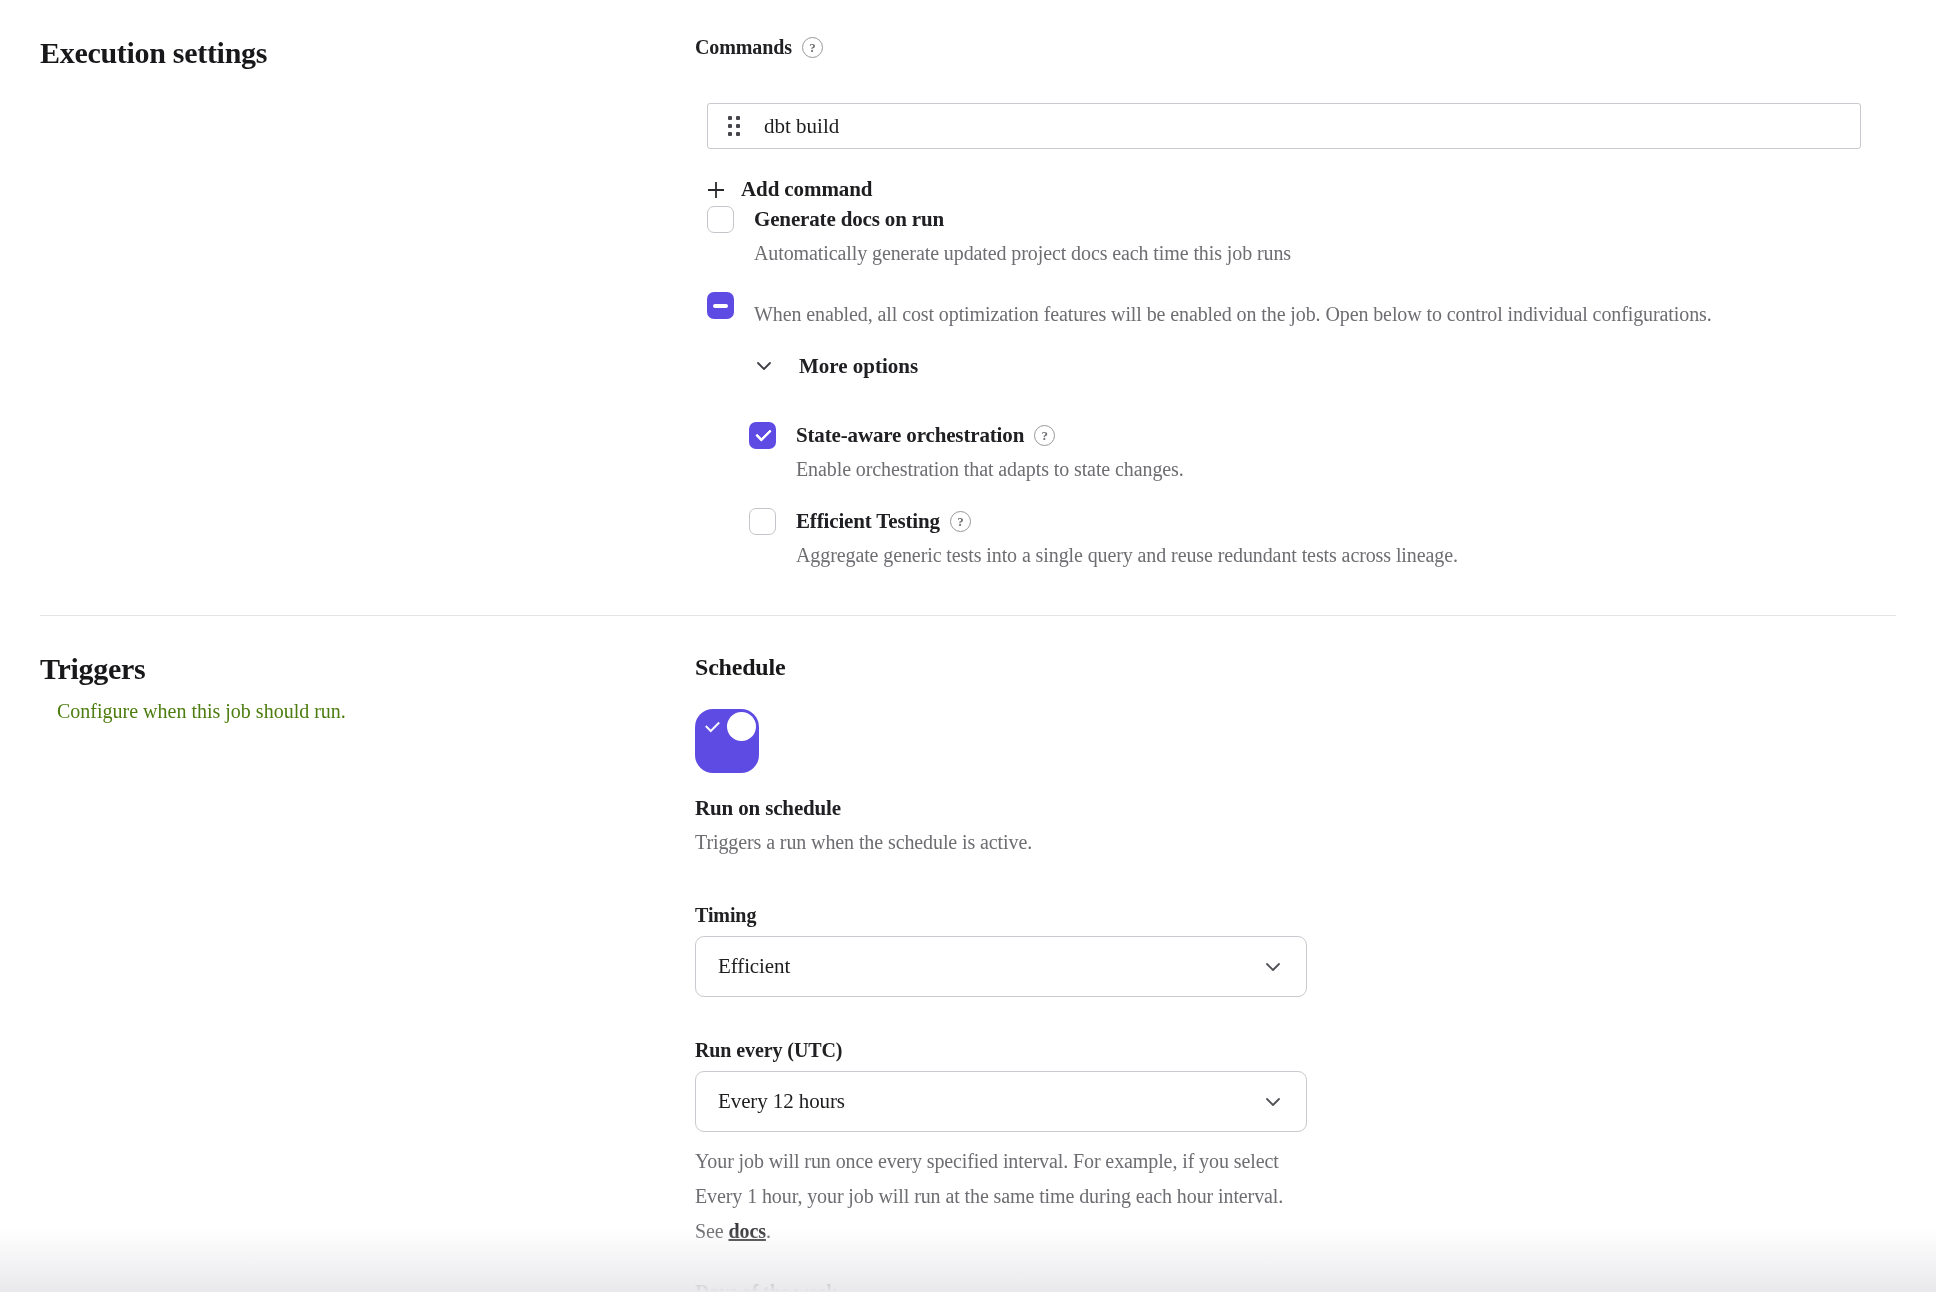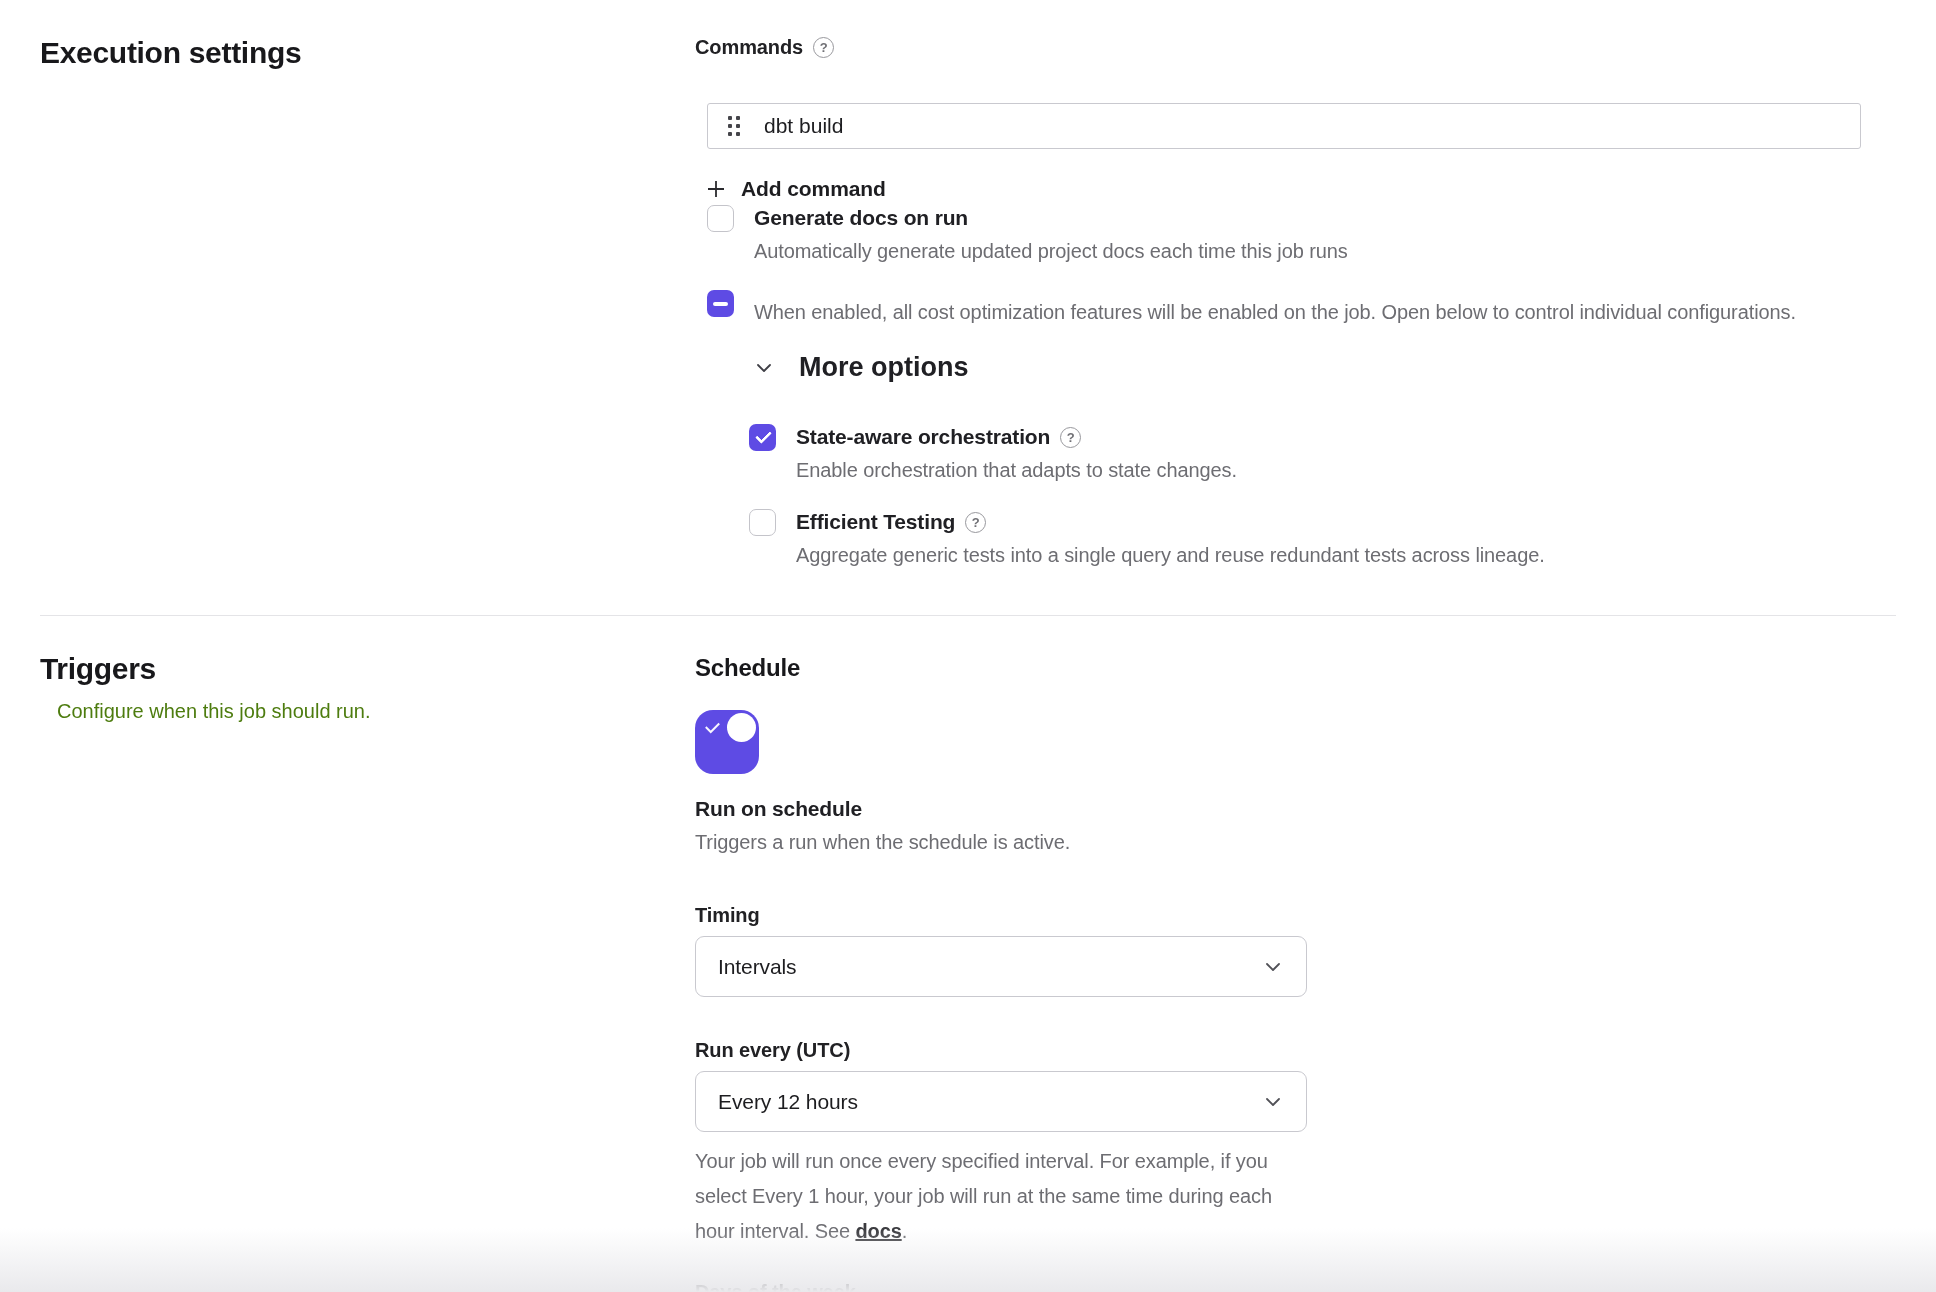--- a/index.html
+++ b/index.html
@@ -1,21 +1,21 @@
 <!DOCTYPE html>
 <html style="--accent: #5e4be4;"><head>
 <meta charset="utf-8">
 <style>
   html, body { margin: 0; padding: 0; background: #ffffff; }
   .page {
     position: relative;
     width: 1936px;
     height: 1292px;
     background: #ffffff;
-    font-family: Liberation Sans, sans-serif;
+    font-family: Liberation Serif, serif;
     color: #1d1d20;
     overflow: hidden;
   }
   .section { display: flex; }
   .left-col {
     flex: 0 0 695px;
     width: 695px;
     box-sizing: border-box;
     padding-left: 40px;
   }
@@ -146,21 +146,21 @@
     letter-spacing: -0.1px;
   }
 
   .more-options {
     margin: 28px 0 0 58px;
     display: inline-flex;
     align-items: center;
     gap: 24px;
     cursor: pointer;
   }
-  .more-options-label { font-size: 27px; font-weight: 700; color: #202024; }
+  .more-options-label { font-size: 21px; font-weight: 700; color: #202024; }
   .chev { display: block; }
 
   .sub-opts { margin: 40px 0 0 54px; }
   .sub-opts .opt-row { margin-left: 0; }
 
   .divider {
     border: none;
     border-top: 1.5px solid #e4e4e7;
     margin: 48px 0 0 40px;
     width: 1856px;
@@ -360,21 +360,21 @@
           <span class="toggle-knob"></span>
         </span>
         <div class="toggle-body">
           <div class="opt-label">Run on schedule</div>
           <div class="opt-desc">Triggers a run when the schedule is active.</div>
         </div>
       </div>
 
       <div class="form-label">Timing</div>
       <div class="select-box">
-        <span class="select-value">Intervals</span>
+        <span class="select-value">Efficient</span>
         <svg class="chev" width="22" height="22" viewBox="0 0 22 22">
           <path d="M5 8 L11 14 L17 8" stroke="#515157" stroke-width="1.8" fill="none" stroke-linecap="round" stroke-linejoin="round"></path>
         </svg>
       </div>
 
       <div class="form-label" style="margin-top:42px">Run every (UTC)</div>
       <div class="select-box">
         <span class="select-value">Every 12 hours</span>
         <svg class="chev" width="22" height="22" viewBox="0 0 22 22">
           <path d="M5 8 L11 14 L17 8" stroke="#515157" stroke-width="1.8" fill="none" stroke-linecap="round" stroke-linejoin="round"></path>

